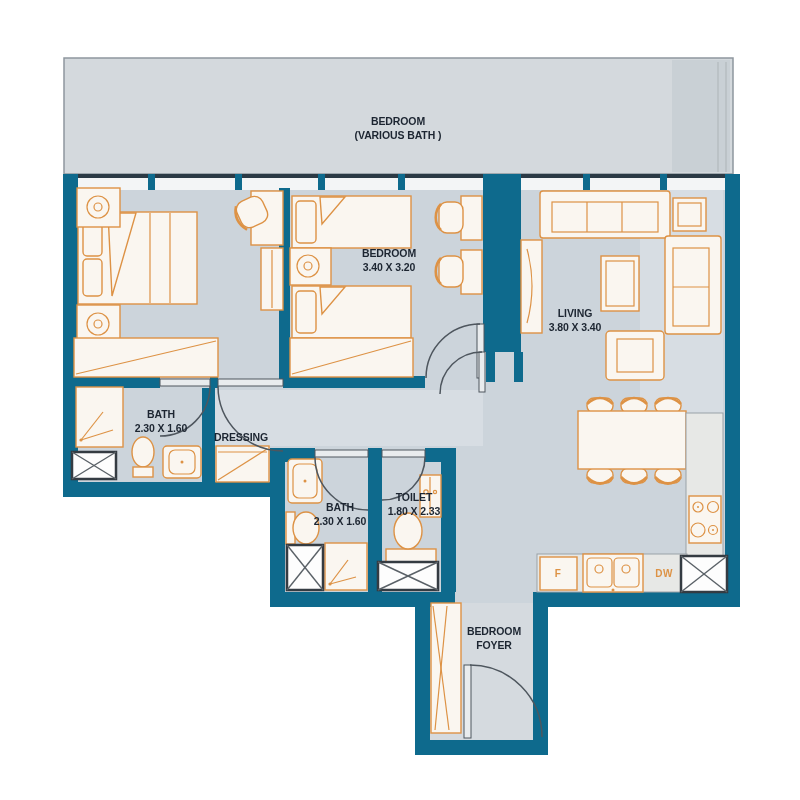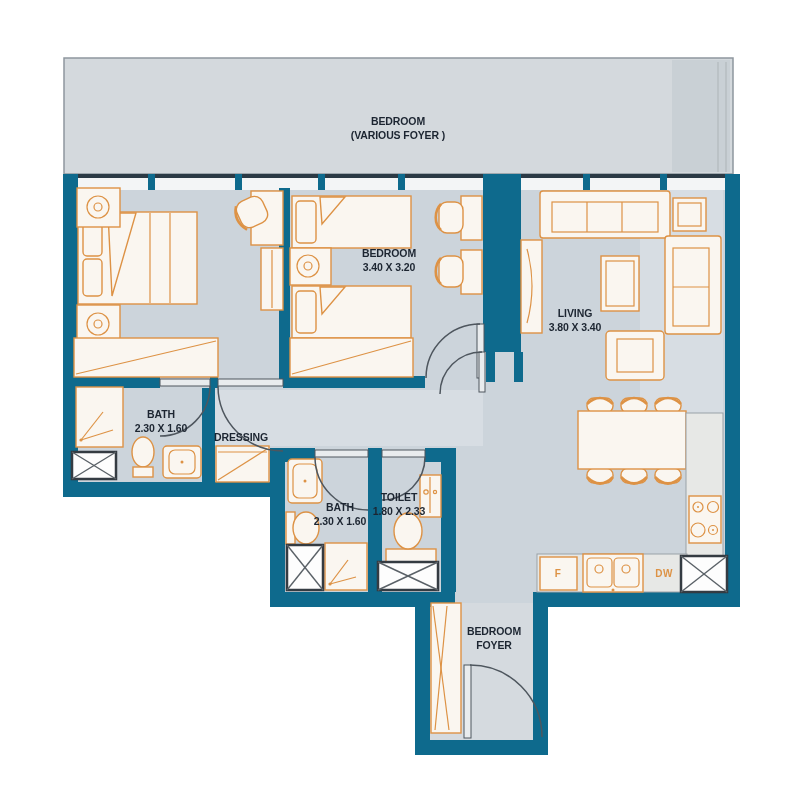--- a/index.html
+++ b/index.html
@@ -285,21 +285,21 @@
     <path class="arc" d="M425,457 A43,43 0 0 1 382,500"></path>
     <rect class="leaf" x="479" y="352" width="6" height="40"></rect>
     <path class="arc" d="M482,352 A42,42 0 0 0 440,394"></path>
     <rect class="leaf" x="464" y="665" width="7" height="73"></rect>
     <path class="arc" d="M470,665 A72,72 0 0 1 542,737"></path>
   </g>
 </svg>
 
 <div class="lbl" style="left:398px;top:128px">
   <div>BEDROOM</div>
-  <div>(VARIOUS FOYER )</div>
+  <div>(VARIOUS BATH )</div>
 </div>
 
 
 <div class="lbl" style="left:389px;top:260px">
   <div>BEDROOM</div>
   <div>3.40 X 3.20</div>
 </div>
 
 <div class="lbl" style="left:575px;top:320px">
   <div>LIVING</div>
@@ -313,21 +313,21 @@
 
 <div class="lbl" style="left:241px;top:437px">
   <div>DRESSING</div>
 </div>
 
 <div class="lbl" style="left:340px;top:514px">
   <div>BATH</div>
   <div>2.30 X 1.60</div>
 </div>
 
-<div class="lbl" style="left:399px;top:504px">
+<div class="lbl" style="left:414px;top:504px">
   <div>TOILET</div>
   <div>1.80 X 2.33</div>
 </div>
 
 
 <div class="lbl" style="left:494px;top:638px">
   <div>BEDROOM</div>
   <div>FOYER</div>
 </div>
 

